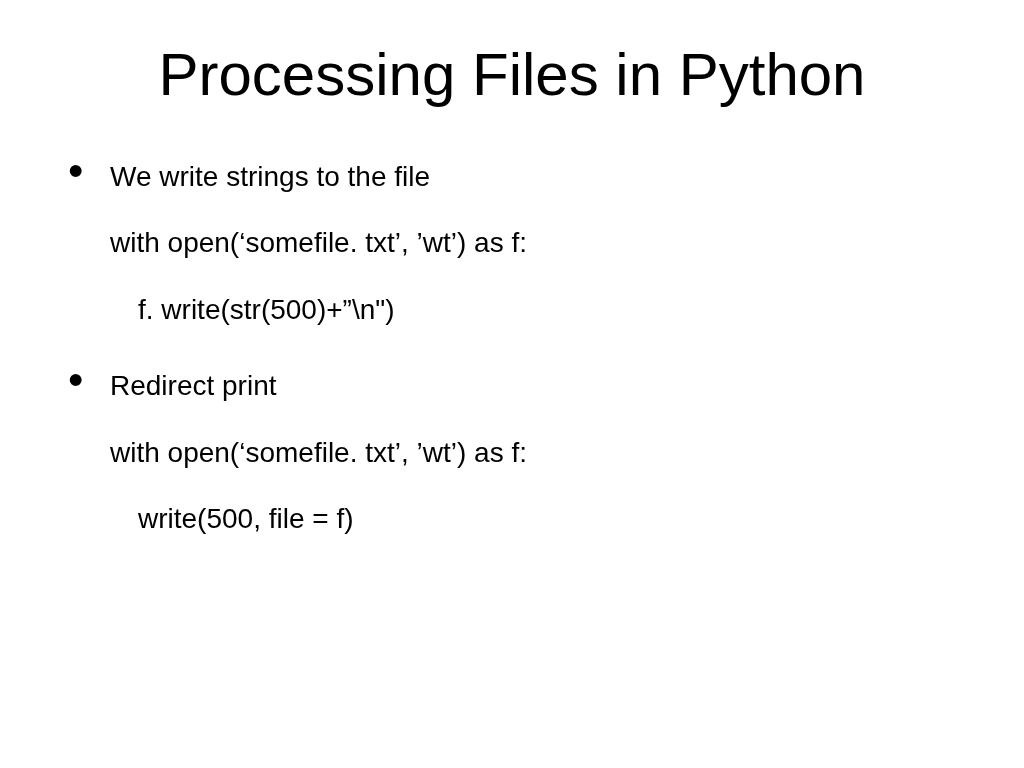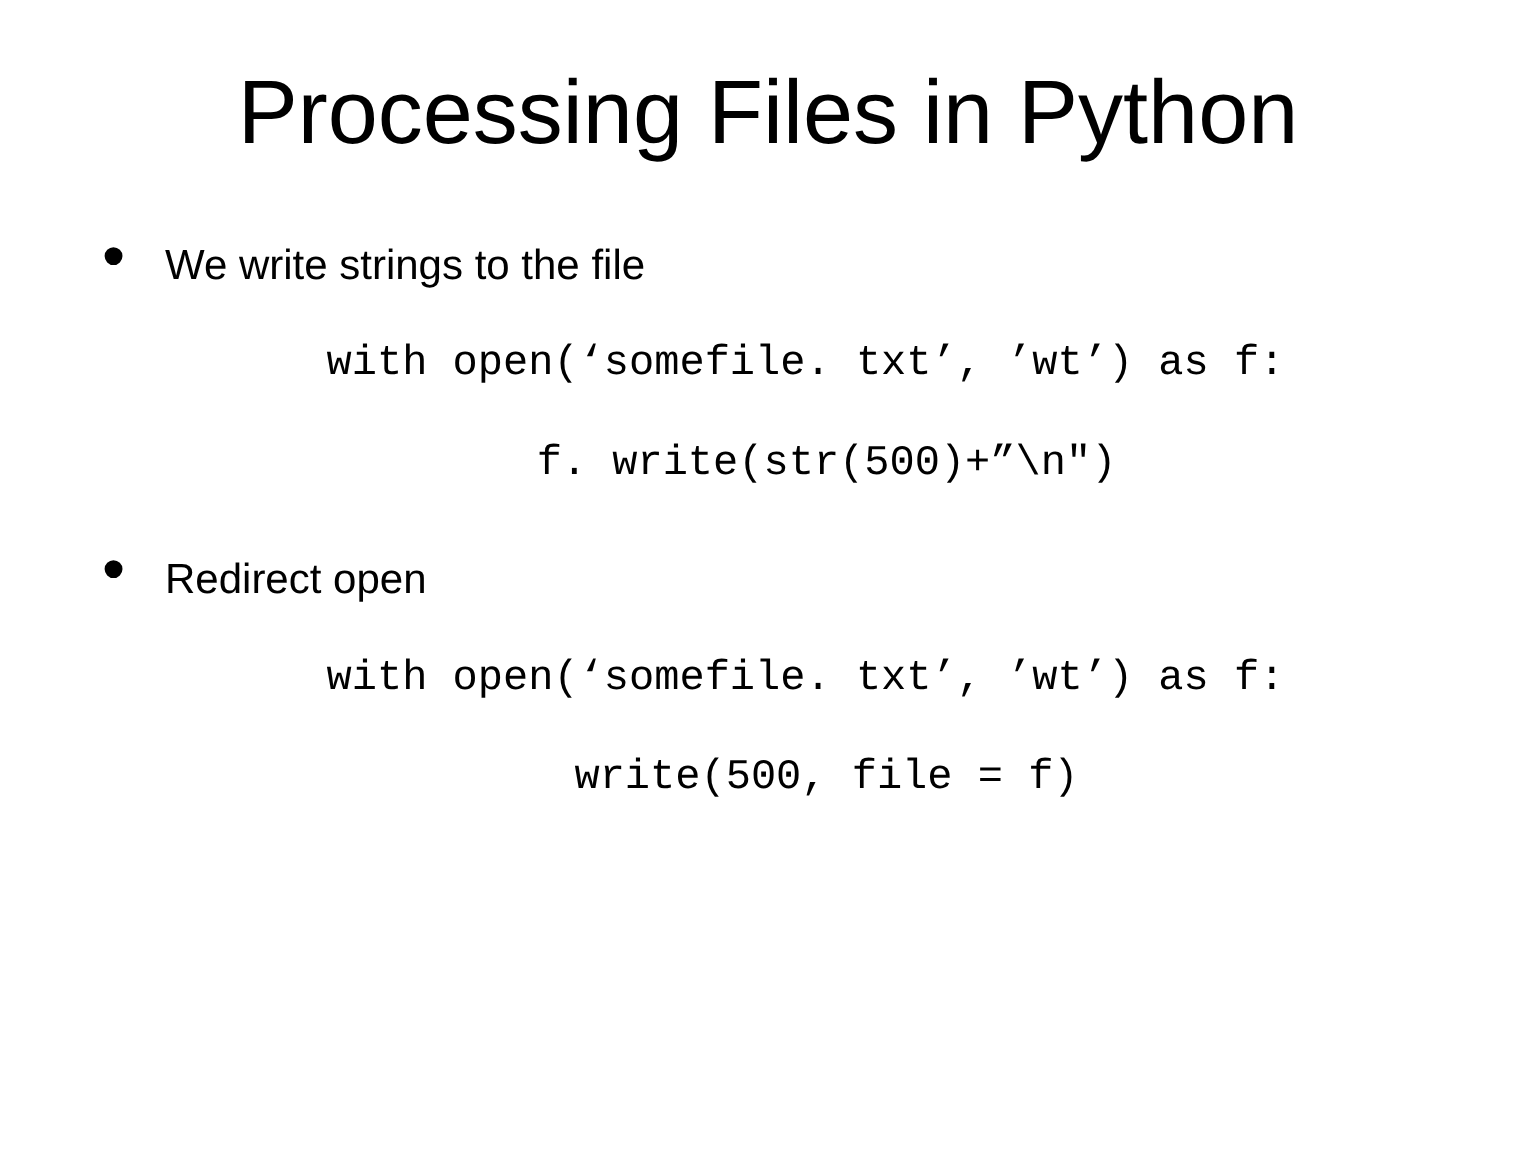--- a/index.html
+++ b/index.html
@@ -44,43 +44,42 @@
     line-height: 1;
   }
   .bullet-text {
     font-size: 28px;
     font-family: Arial, Helvetica, sans-serif;
     line-height: 1.3;
     display: block;
     margin-bottom: 30px;
   }
   .code-line {
-    font-family: Liberation Mono, monospace;
+    font-family: Liberation Sans, sans-serif;
     font-size: 28px;
     line-height: 1.3;
     white-space: pre;
     display: block;
     margin-bottom: 30px;
-    text-align: center;
   }
   .indent {
     padding-left: 28px;
   }
 </style>
 </head>
 <body>
 
 <div class="slide">
   <h1 class="title">Processing Files in Python</h1>
 
   <ul class="bullets">
     <li>
       <span class="bullet-text">We write strings to the file</span>
       <span class="code-line">with open(‘somefile. txt’, ’wt’) as f:</span>
       <span class="code-line indent">f. write(str(500)+”\n")</span>
     </li>
     <li>
-      <span class="bullet-text">Redirect open</span>
+      <span class="bullet-text">Redirect print</span>
       <span class="code-line">with open(‘somefile. txt’, ’wt’) as f:</span>
       <span class="code-line indent">write(500, file = f)</span>
     </li>
   </ul>
 </div>
 
 </body></html>

